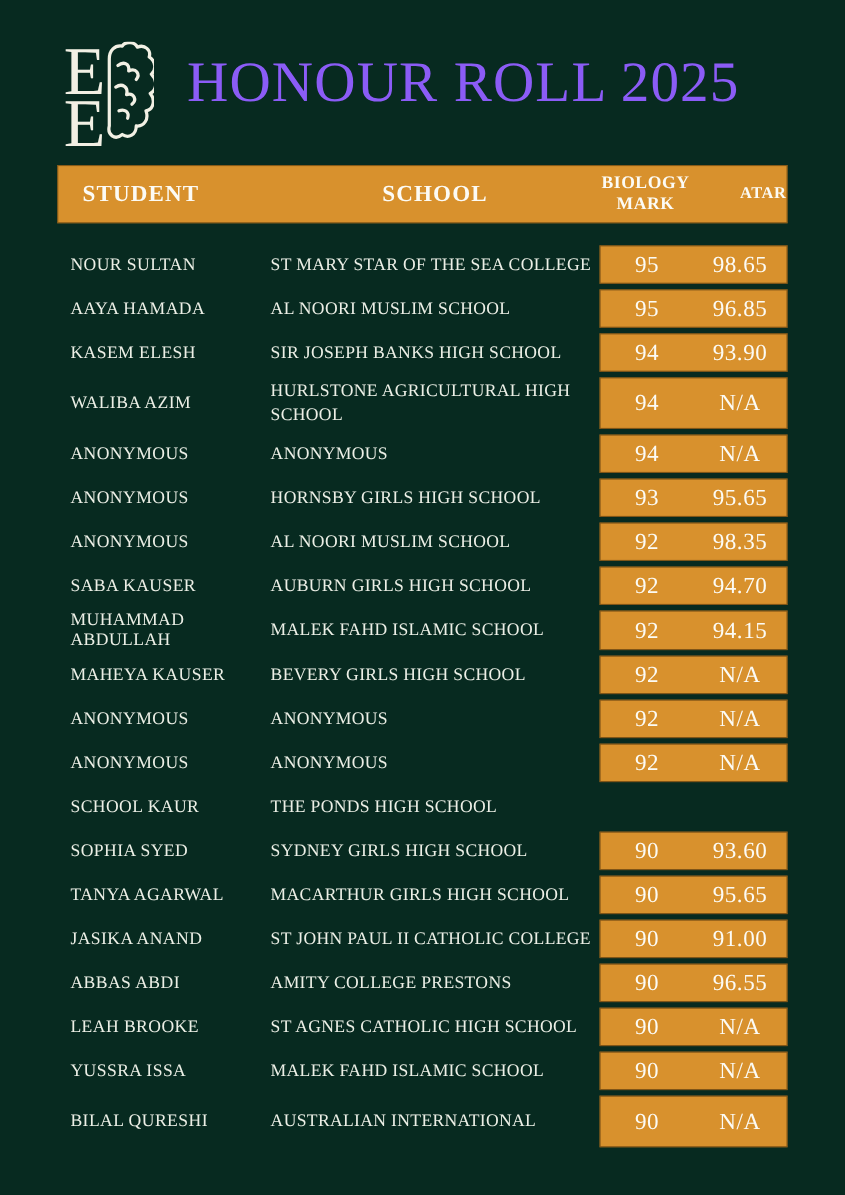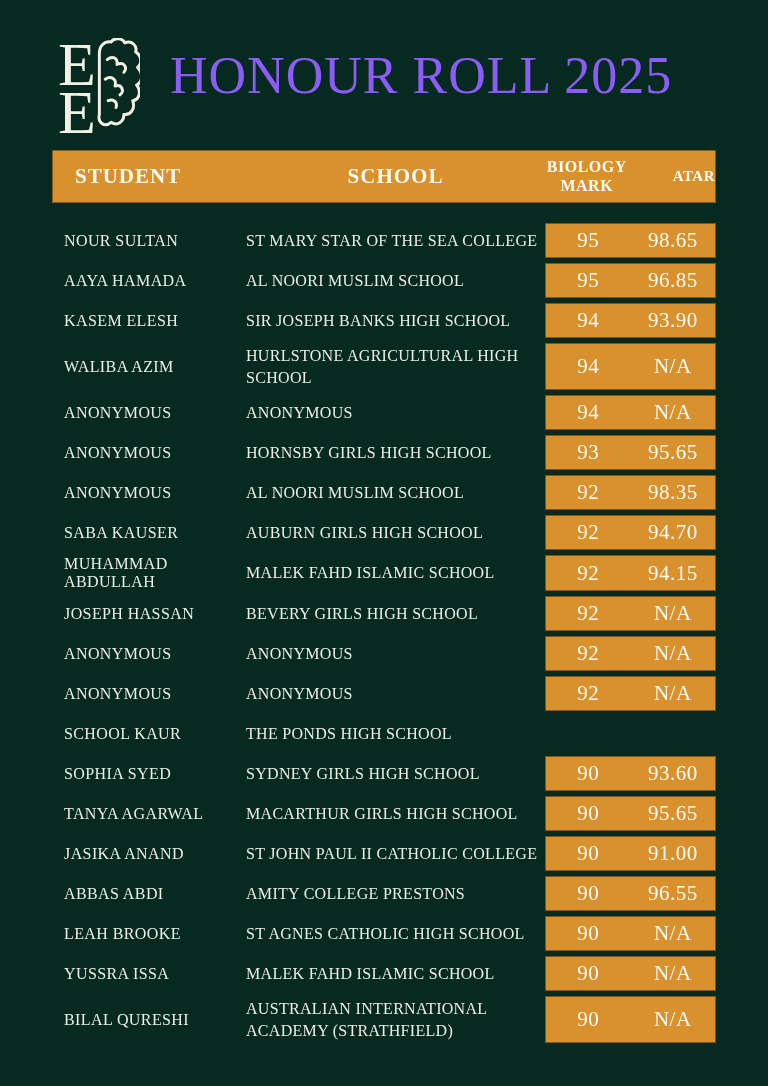--- a/index.html
+++ b/index.html
@@ -191,21 +191,21 @@
     <div class="cell-school">
             <div class="school-line">MALEK FAHD ISLAMIC SCHOOL</div>
           </div>
     <div class="value-box">
       <div class="vb-mark">92</div>
       <div class="vb-atar">94.15</div>
     </div>
   </div>
 
   <div class="row">
-    <div class="cell-student">JOSEPH HASSAN</div>
+    <div class="cell-student">MAHEYA KAUSER</div>
     <div class="cell-school">
             <div class="school-line">BEVERY GIRLS HIGH SCHOOL</div>
           </div>
     <div class="value-box">
       <div class="vb-mark">92</div>
       <div class="vb-atar">N/A</div>
     </div>
   </div>
 
   <div class="row">
@@ -300,21 +300,20 @@
     <div class="value-box">
       <div class="vb-mark">90</div>
       <div class="vb-atar">N/A</div>
     </div>
   </div>
 
   <div class="row tall">
     <div class="cell-student">BILAL QURESHI</div>
     <div class="cell-school">
             <div class="school-line">AUSTRALIAN INTERNATIONAL</div>
-            <div class="school-line">ACADEMY (STRATHFIELD)</div>
           </div>
     <div class="value-box">
       <div class="vb-mark">90</div>
       <div class="vb-atar">N/A</div>
     </div>
   </div>
 </div>
   </div>
 
 </div>

